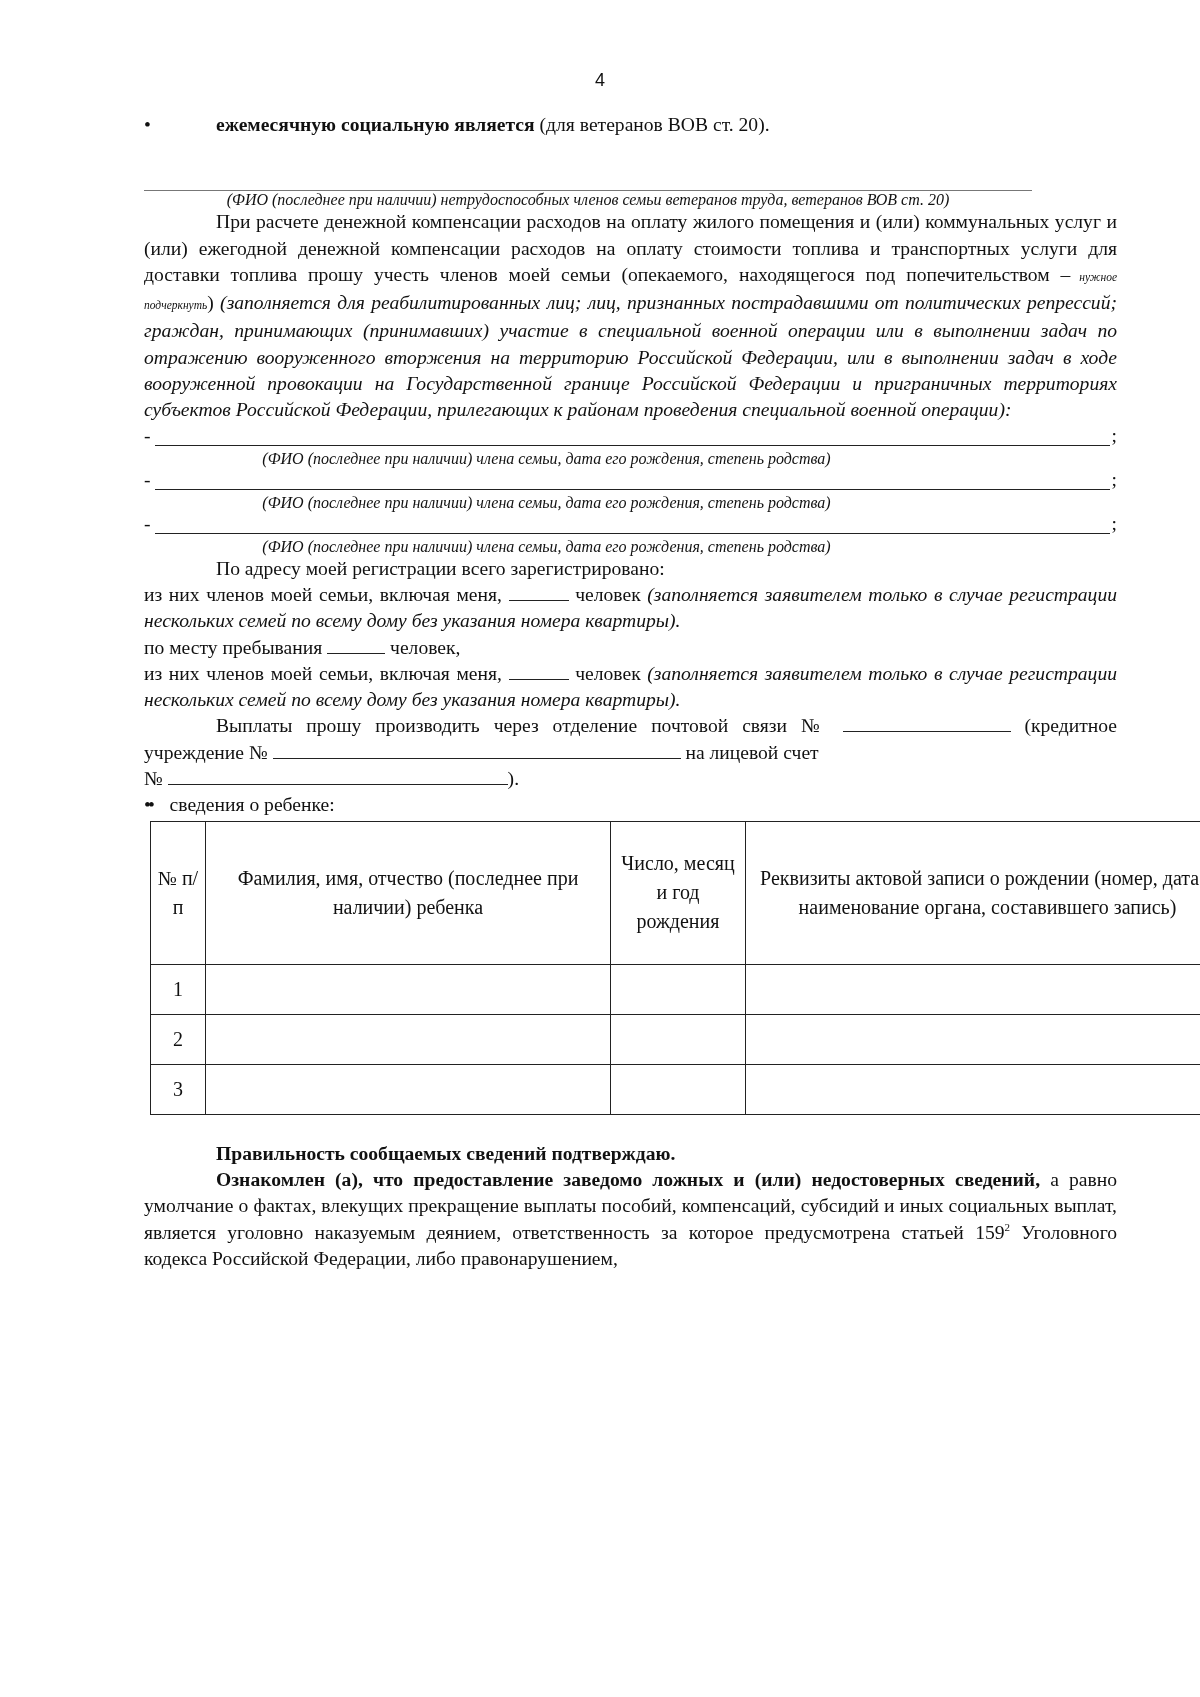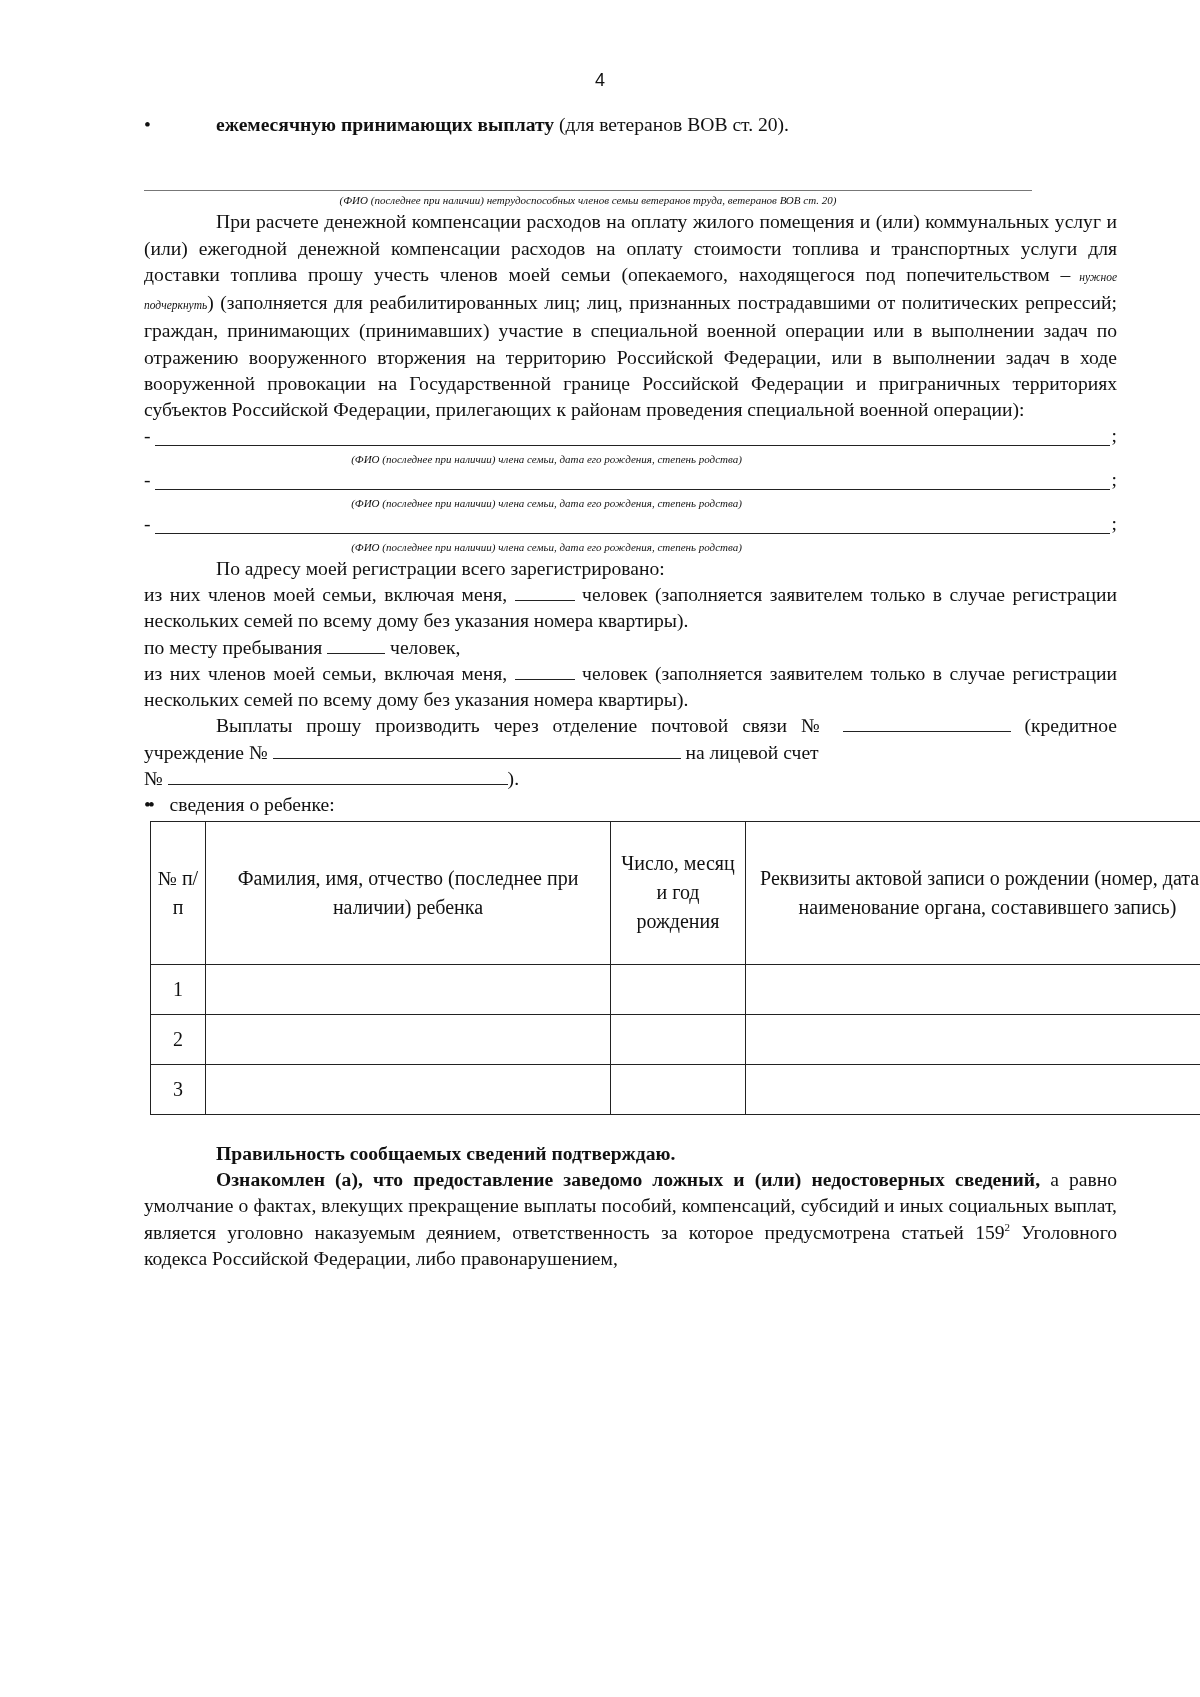--- a/index.html
+++ b/index.html
@@ -14,24 +14,24 @@
   }
   .content {
     position: absolute; left: 144px; width: 973px; top: 112px;
     font-size: 19.6px; line-height: 26.3px;
   }
   p { margin: 0; text-align: justify; }
   .indent { text-indent: 72px; }
   .bullet-line { position: relative; padding-left: 72px; }
   .bullet-line .dot { position: absolute; left: 0; top: 0; }
   .b { font-weight: bold; }
-  .i { }
+  .i { font-style: italic; }
   .tiny { font-size: 11.5px; font-style: italic; }
   .caption {
-    text-align: center; font-style: italic; font-size: 11px; line-height: 18px;
+    text-align: center; font-style: italic; font-size: 16px; line-height: 18px;
   }
   .fill-row { display: flex; align-items: flex-end; height: 26px; }
   .fill-line { flex: 1; border-bottom: 1.3px solid #222; margin: 0 2px 4px 4px; height: 20px; }
   .blank { display: inline-block; border-bottom: 1.3px solid #222; height: 18px; vertical-align: baseline; }
   .underline-full { border-bottom: 1.5px solid #777; width: 888px; height: 22px; margin-top: 4px; }
   table.kids {
     border-collapse: collapse; width: 1080px; margin-left: 6px; margin-top: 2px;
     font-size: 20px; line-height: 29px;
   }
   table.kids th, table.kids td {
@@ -47,21 +47,21 @@
 </style>
 </head>
 <body>
 
 <div class="page-num">4</div>
 
 <div class="content">
 
   <p class="bullet-line">
     <span class="dot">•</span>
-    <span class="b">ежемесячную принимающих выплату</span><span> (для  ветеранов ВОВ ст. 20).</span>
+    <span class="b">ежемесячную социальную является</span><span> (для  ветеранов ВОВ ст. 20).</span>
   </p>
 
   <div style="height:26px"></div>
 
   <div class="underline-full"></div>
   <div class="caption" style="width:888px">(ФИО (последнее при наличии) нетрудоспособных членов семьи ветеранов труда, ветеранов ВОВ ст. 20)</div>
 
   <p class="indent"><span>При расчете денежной компенсации расходов на оплату жилого помещения и (или) коммунальных услуг и (или) ежегодной денежной компенсации расходов на оплату  стоимости топлива и транспортных услуги для доставки топлива прошу учесть членов моей семьи (опекаемого, находящегося под попечительством </span><span>–</span><span class="tiny"> нужное подчеркнуть</span><span>) </span><span class="i">(заполняется для реабилитированных лиц; лиц, признанных пострадавшими от политических репрессий; граждан, принимающих (принимавших) участие в специальной военной операции или в выполнении задач по отражению вооруженного вторжения на территорию Российской Федерации, или в выполнении задач в ходе вооруженной провокации на Государственной границе Российской Федерации и приграничных территориях субъектов Российской Федерации, прилегающих к районам проведения специальной военной операции):</span></p>
 
   <div>

